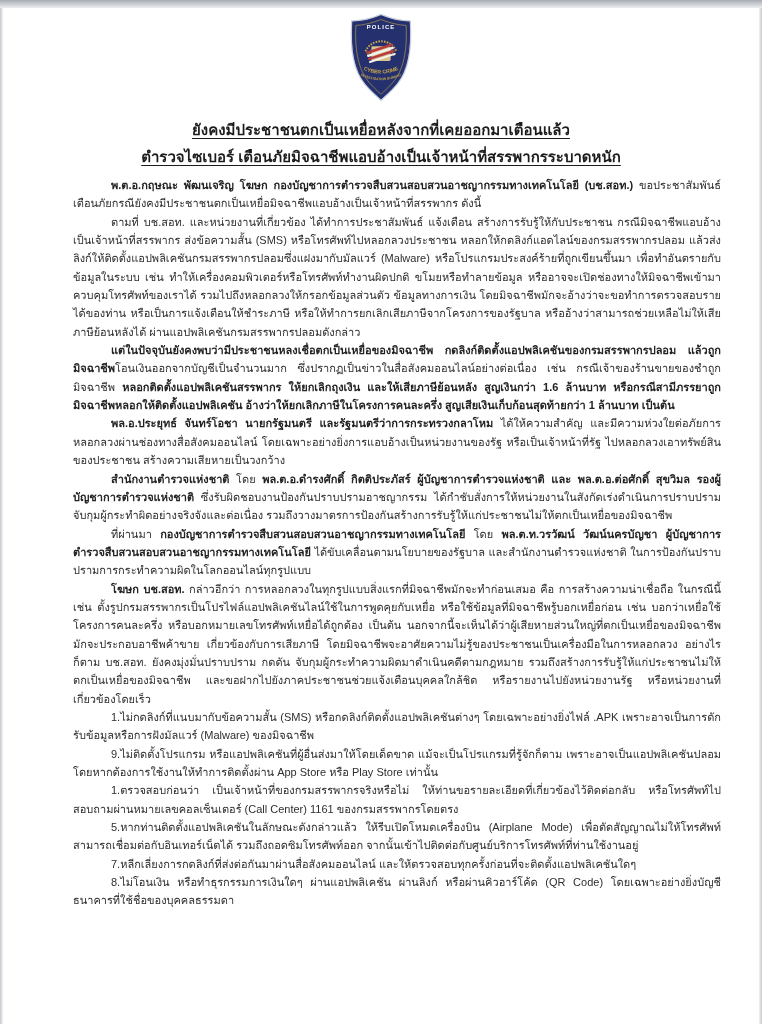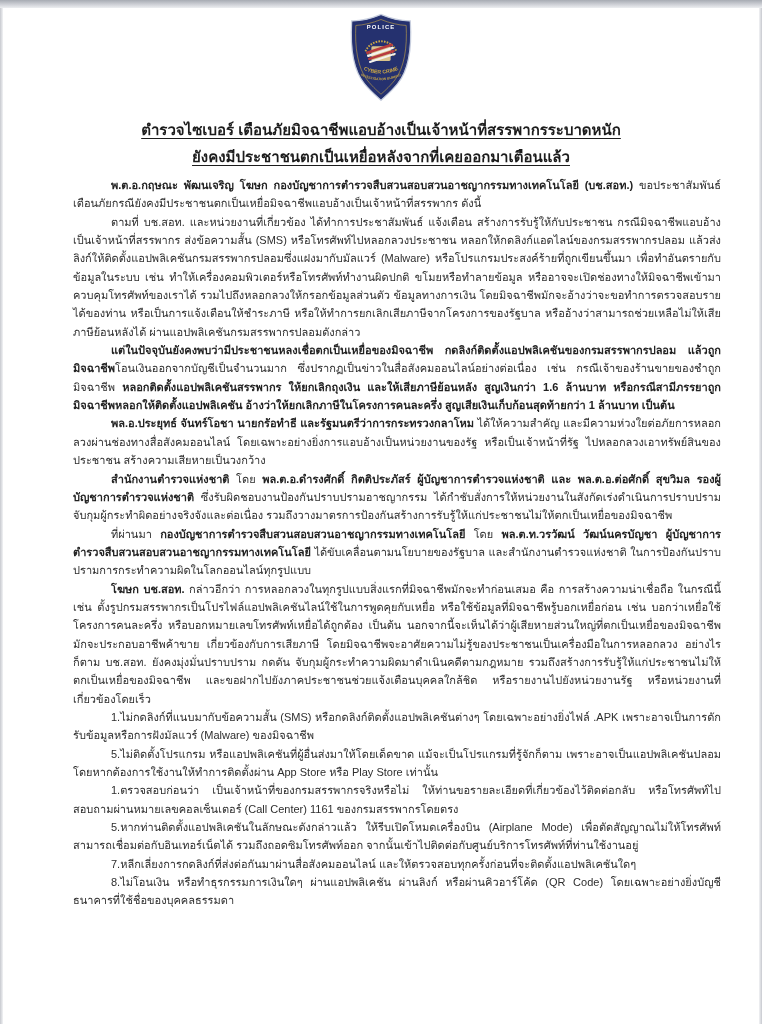--- a/index.html
+++ b/index.html
@@ -76,32 +76,32 @@
       <text font-family="Liberation Sans, DejaVu Sans, sans-serif" font-size="7" font-weight="bold" fill="#c9a646">
         <textPath href="#arcCyber" startOffset="50%" text-anchor="middle">CYBER CRIME</textPath>
       </text>
       <text font-family="Liberation Sans, DejaVu Sans, sans-serif" font-size="4.6" font-weight="bold" fill="#c9a646">
         <textPath href="#arcBureau" startOffset="50%" text-anchor="middle">INVESTIGATION BUREAU</textPath>
       </text>
     </svg>
   </div>
 
   <div class="title-block">
+    <div class="title-line">ยังคงมีประชาชนตกเป็นเหยื่อหลังจากที่เคยออกมาเตือนแล้ว</div>
     <div class="title-line">ตำรวจไซเบอร์ เตือนภัยมิจฉาชีพแอบอ้างเป็นเจ้าหน้าที่สรรพากรระบาดหนัก</div>
-    <div class="title-line">ยังคงมีประชาชนตกเป็นเหยื่อหลังจากที่เคยออกมาเตือนแล้ว</div>
   </div>
 
   <div class="doc-body">
       <p><b>พ.ต.อ.กฤษณะ พัฒนเจริญ โฆษก กองบัญชาการตำรวจสืบสวนสอบสวนอาชญากรรมทางเทคโนโลยี (บช.สอท.)</b><span> ขอประชาสัมพันธ์เตือนภัยกรณียังคงมีประชาชนตกเป็นเหยื่อมิจฉาชีพแอบอ้างเป็นเจ้าหน้าที่สรรพากร ดังนี้</span></p>
       <p><span>ตามที่ บช.สอท. และหน่วยงานที่เกี่ยวข้อง ได้ทำการประชาสัมพันธ์ แจ้งเตือน สร้างการรับรู้ให้กับประชาชน กรณีมิจฉาชีพแอบอ้างเป็นเจ้าหน้าที่สรรพากร ส่งข้อความสั้น (SMS) หรือโทรศัพท์ไปหลอกลวงประชาชน หลอกให้กดลิงก์แอดไลน์ของกรมสรรพากรปลอม แล้วส่งลิงก์ให้ติดตั้งแอปพลิเคชันกรมสรรพากรปลอมซึ่งแฝงมากับมัลแวร์ (Malware) หรือโปรแกรมประสงค์ร้ายที่ถูกเขียนขึ้นมา เพื่อทำอันตรายกับข้อมูลในระบบ เช่น ทำให้เครื่องคอมพิวเตอร์หรือโทรศัพท์ทำงานผิดปกติ ขโมยหรือทำลายข้อมูล หรืออาจจะเปิดช่องทางให้มิจฉาชีพเข้ามาควบคุมโทรศัพท์ของเราได้ รวมไปถึงหลอกลวงให้กรอกข้อมูลส่วนตัว ข้อมูลทางการเงิน โดยมิจฉาชีพมักจะอ้างว่าจะขอทำการตรวจสอบรายได้ของท่าน หรือเป็นการแจ้งเตือนให้ชำระภาษี หรือให้ทำการยกเลิกเสียภาษีจากโครงการของรัฐบาล หรืออ้างว่าสามารถช่วยเหลือไม่ให้เสียภาษีย้อนหลังได้ ผ่านแอปพลิเคชันกรมสรรพากรปลอมดังกล่าว</span></p>
       <p><b>แต่ในปัจจุบันยังคงพบว่ามีประชาชนหลงเชื่อตกเป็นเหยื่อของมิจฉาชีพ กดลิงก์ติดตั้งแอปพลิเคชันของกรมสรรพากรปลอม แล้วถูกมิจฉาชีพ</b><span>โอนเงินออกจากบัญชีเป็นจำนวนมาก ซึ่งปรากฏเป็นข่าวในสื่อสังคมออนไลน์อย่างต่อเนื่อง เช่น กรณีเจ้าของร้านขายของชำถูกมิจฉาชีพ </span><b>หลอกติดตั้งแอปพลิเคชันสรรพากร ให้ยกเลิกถุงเงิน และให้เสียภาษีย้อนหลัง สูญเงินกว่า 1.6 ล้านบาท หรือกรณีสามีภรรยาถูกมิจฉาชีพหลอกให้ติดตั้งแอปพลิเคชัน อ้างว่าให้ยกเลิกภาษีในโครงการคนละครึ่ง สูญเสียเงินเก็บก้อนสุดท้ายกว่า 1 ล้านบาท เป็นต้น</b></p>
-      <p><b>พล.อ.ประยุทธ์ จันทร์โอชา นายกรัอทำธี และรัฐมนตรีว่าการกระทรวงกลาโหม</b><span> ได้ให้ความสำคัญ และมีความห่วงใยต่อภัยการหลอกลวงผ่านช่องทางสื่อสังคมออนไลน์ โดยเฉพาะอย่างยิ่งการแอบอ้างเป็นหน่วยงานของรัฐ หรือเป็นเจ้าหน้าที่รัฐ ไปหลอกลวงเอาทรัพย์สินของประชาชน สร้างความเสียหายเป็นวงกว้าง</span></p>
+      <p><b>พล.อ.ประยุทธ์ จันทร์โอชา นายกรัฐมนตรี และรัฐมนตรีว่าการกระทรวงกลาโหม</b><span> ได้ให้ความสำคัญ และมีความห่วงใยต่อภัยการหลอกลวงผ่านช่องทางสื่อสังคมออนไลน์ โดยเฉพาะอย่างยิ่งการแอบอ้างเป็นหน่วยงานของรัฐ หรือเป็นเจ้าหน้าที่รัฐ ไปหลอกลวงเอาทรัพย์สินของประชาชน สร้างความเสียหายเป็นวงกว้าง</span></p>
       <p><b>สำนักงานตำรวจแห่งชาติ</b><span> โดย </span><b>พล.ต.อ.ดำรงศักดิ์ กิตติประภัสร์ ผู้บัญชาการตำรวจแห่งชาติ และ พล.ต.อ.ต่อศักดิ์ สุขวิมล รองผู้บัญชาการตำรวจแห่งชาติ</b><span> ซึ่งรับผิดชอบงานป้องกันปราบปรามอาชญากรรม ได้กำชับสั่งการให้หน่วยงานในสังกัดเร่งดำเนินการปราบปรามจับกุมผู้กระทำผิดอย่างจริงจังและต่อเนื่อง รวมถึงวางมาตรการป้องกันสร้างการรับรู้ให้แก่ประชาชนไม่ให้ตกเป็นเหยื่อของมิจฉาชีพ</span></p>
       <p><span>ที่ผ่านมา </span><b>กองบัญชาการตำรวจสืบสวนสอบสวนอาชญากรรมทางเทคโนโลยี</b><span> โดย </span><b>พล.ต.ท.วรวัฒน์ วัฒน์นครบัญชา ผู้บัญชาการตำรวจสืบสวนสอบสวนอาชญากรรมทางเทคโนโลยี</b><span> ได้ขับเคลื่อนตามนโยบายของรัฐบาล และสำนักงานตำรวจแห่งชาติ ในการป้องกันปราบปรามการกระทำความผิดในโลกออนไลน์ทุกรูปแบบ</span></p>
       <p><b>โฆษก บช.สอท.</b><span> กล่าวอีกว่า การหลอกลวงในทุกรูปแบบสิ่งแรกที่มิจฉาชีพมักจะทำก่อนเสมอ คือ การสร้างความน่าเชื่อถือ ในกรณีนี้ เช่น ตั้งรูปกรมสรรพากรเป็นโปรไฟล์แอปพลิเคชันไลน์ใช้ในการพูดคุยกับเหยื่อ หรือใช้ข้อมูลที่มิจฉาชีพรู้บอกเหยื่อก่อน เช่น บอกว่าเหยื่อใช้โครงการคนละครึ่ง หรือบอกหมายเลขโทรศัพท์เหยื่อได้ถูกต้อง เป็นต้น นอกจากนี้จะเห็นได้ว่าผู้เสียหายส่วนใหญ่ที่ตกเป็นเหยื่อของมิจฉาชีพมักจะประกอบอาชีพค้าขาย เกี่ยวข้องกับการเสียภาษี โดยมิจฉาชีพจะอาศัยความไม่รู้ของประชาชนเป็นเครื่องมือในการหลอกลวง อย่างไรก็ตาม บช.สอท. ยังคงมุ่งมั่นปราบปราม กดดัน จับกุมผู้กระทำความผิดมาดำเนินคดีตามกฎหมาย รวมถึงสร้างการรับรู้ให้แก่ประชาชนไม่ให้ตกเป็นเหยื่อของมิจฉาชีพ และขอฝากไปยังภาคประชาชนช่วยแจ้งเตือนบุคคลใกล้ชิด หรือรายงานไปยังหน่วยงานรัฐ หรือหน่วยงานที่เกี่ยวข้องโดยเร็ว</span></p>
       <p>1.ไม่กดลิงก์ที่แนบมากับข้อความสั้น (SMS) หรือกดลิงก์ติดตั้งแอปพลิเคชันต่างๆ โดยเฉพาะอย่างยิ่งไฟล์ .APK เพราะอาจเป็นการดักรับข้อมูลหรือการฝังมัลแวร์ (Malware) ของมิจฉาชีพ</p>
-      <p>5.ไม่ติดตั้งโปรแกรม หรือแอปพลิเคชันที่ผู้อื่นส่งมาให้โดยเด็ดขาด แม้จะเป็นโปรแกรมที่รู้จักก็ตาม เพราะอาจเป็นแอปพลิเคชันปลอม โดยหากต้องการใช้งานให้ทำการติดตั้งผ่าน App Store หรือ Play Store เท่านั้น</p>
+      <p>9.ไม่ติดตั้งโปรแกรม หรือแอปพลิเคชันที่ผู้อื่นส่งมาให้โดยเด็ดขาด แม้จะเป็นโปรแกรมที่รู้จักก็ตาม เพราะอาจเป็นแอปพลิเคชันปลอม โดยหากต้องการใช้งานให้ทำการติดตั้งผ่าน App Store หรือ Play Store เท่านั้น</p>
       <p>1.ตรวจสอบก่อนว่า เป็นเจ้าหน้าที่ของกรมสรรพากรจริงหรือไม่ ให้ท่านขอรายละเอียดที่เกี่ยวข้องไว้ติดต่อกลับ หรือโทรศัพท์ไปสอบถามผ่านหมายเลขคอลเซ็นเตอร์ (Call Center) 1161 ของกรมสรรพากรโดยตรง</p>
       <p>5.หากท่านติดตั้งแอปพลิเคชันในลักษณะดังกล่าวแล้ว ให้รีบเปิดโหมดเครื่องบิน (Airplane Mode) เพื่อตัดสัญญาณไม่ให้โทรศัพท์สามารถเชื่อมต่อกับอินเทอร์เน็ตได้ รวมถึงถอดซิมโทรศัพท์ออก จากนั้นเข้าไปติดต่อกับศูนย์บริการโทรศัพท์ที่ท่านใช้งานอยู่</p>
       <p>7.หลีกเลี่ยงการกดลิงก์ที่ส่งต่อกันมาผ่านสื่อสังคมออนไลน์ และให้ตรวจสอบทุกครั้งก่อนที่จะติดตั้งแอปพลิเคชันใดๆ</p>
       <p>8.ไม่โอนเงิน หรือทำธุรกรรมการเงินใดๆ ผ่านแอปพลิเคชัน ผ่านลิงก์ หรือผ่านคิวอาร์โค้ด (QR Code) โดยเฉพาะอย่างยิ่งบัญชีธนาคารที่ใช้ชื่อของบุคคลธรรมดา</p>
     </div>
 </div>
 
 </body></html>

